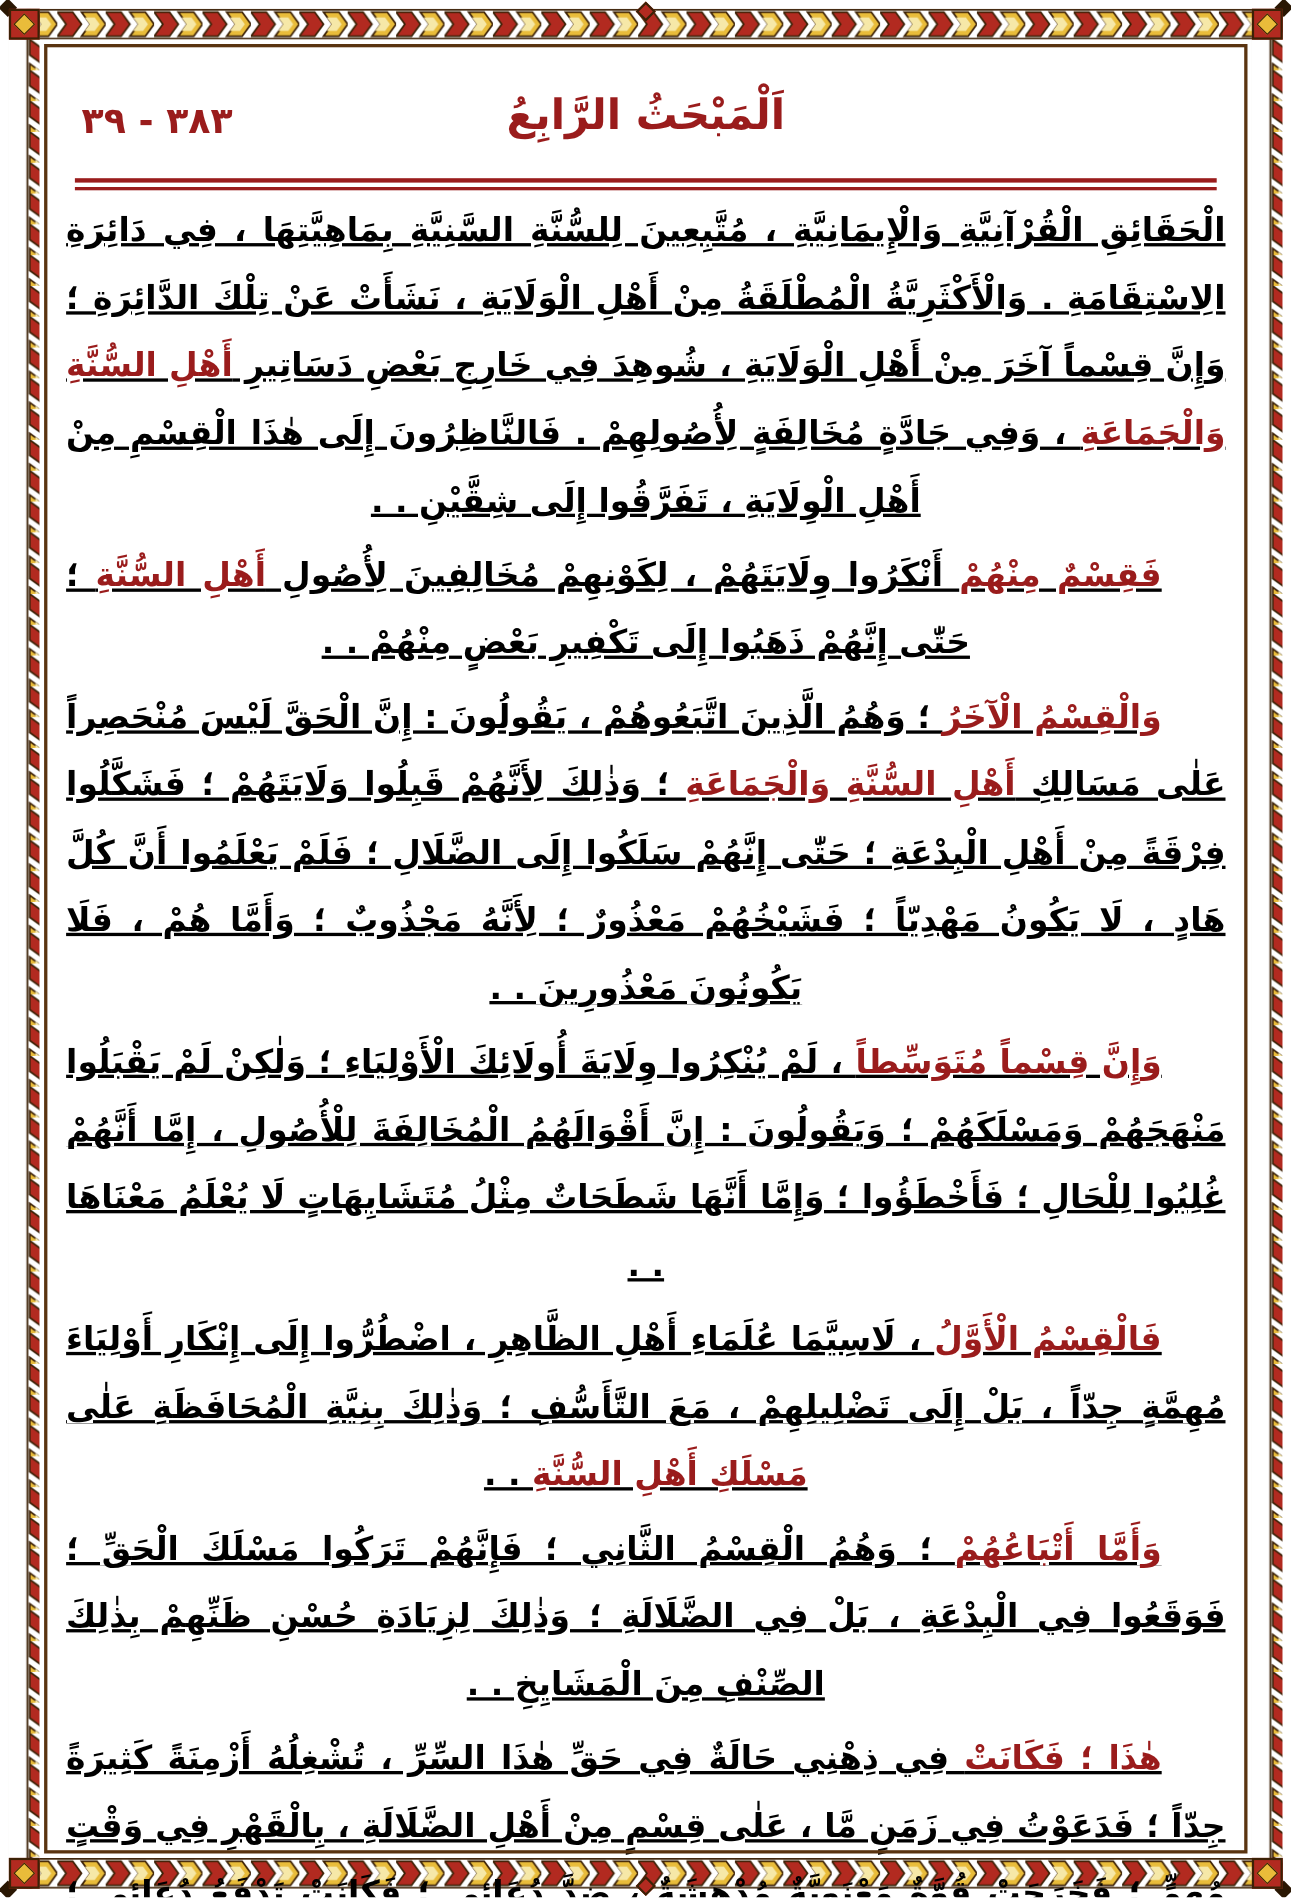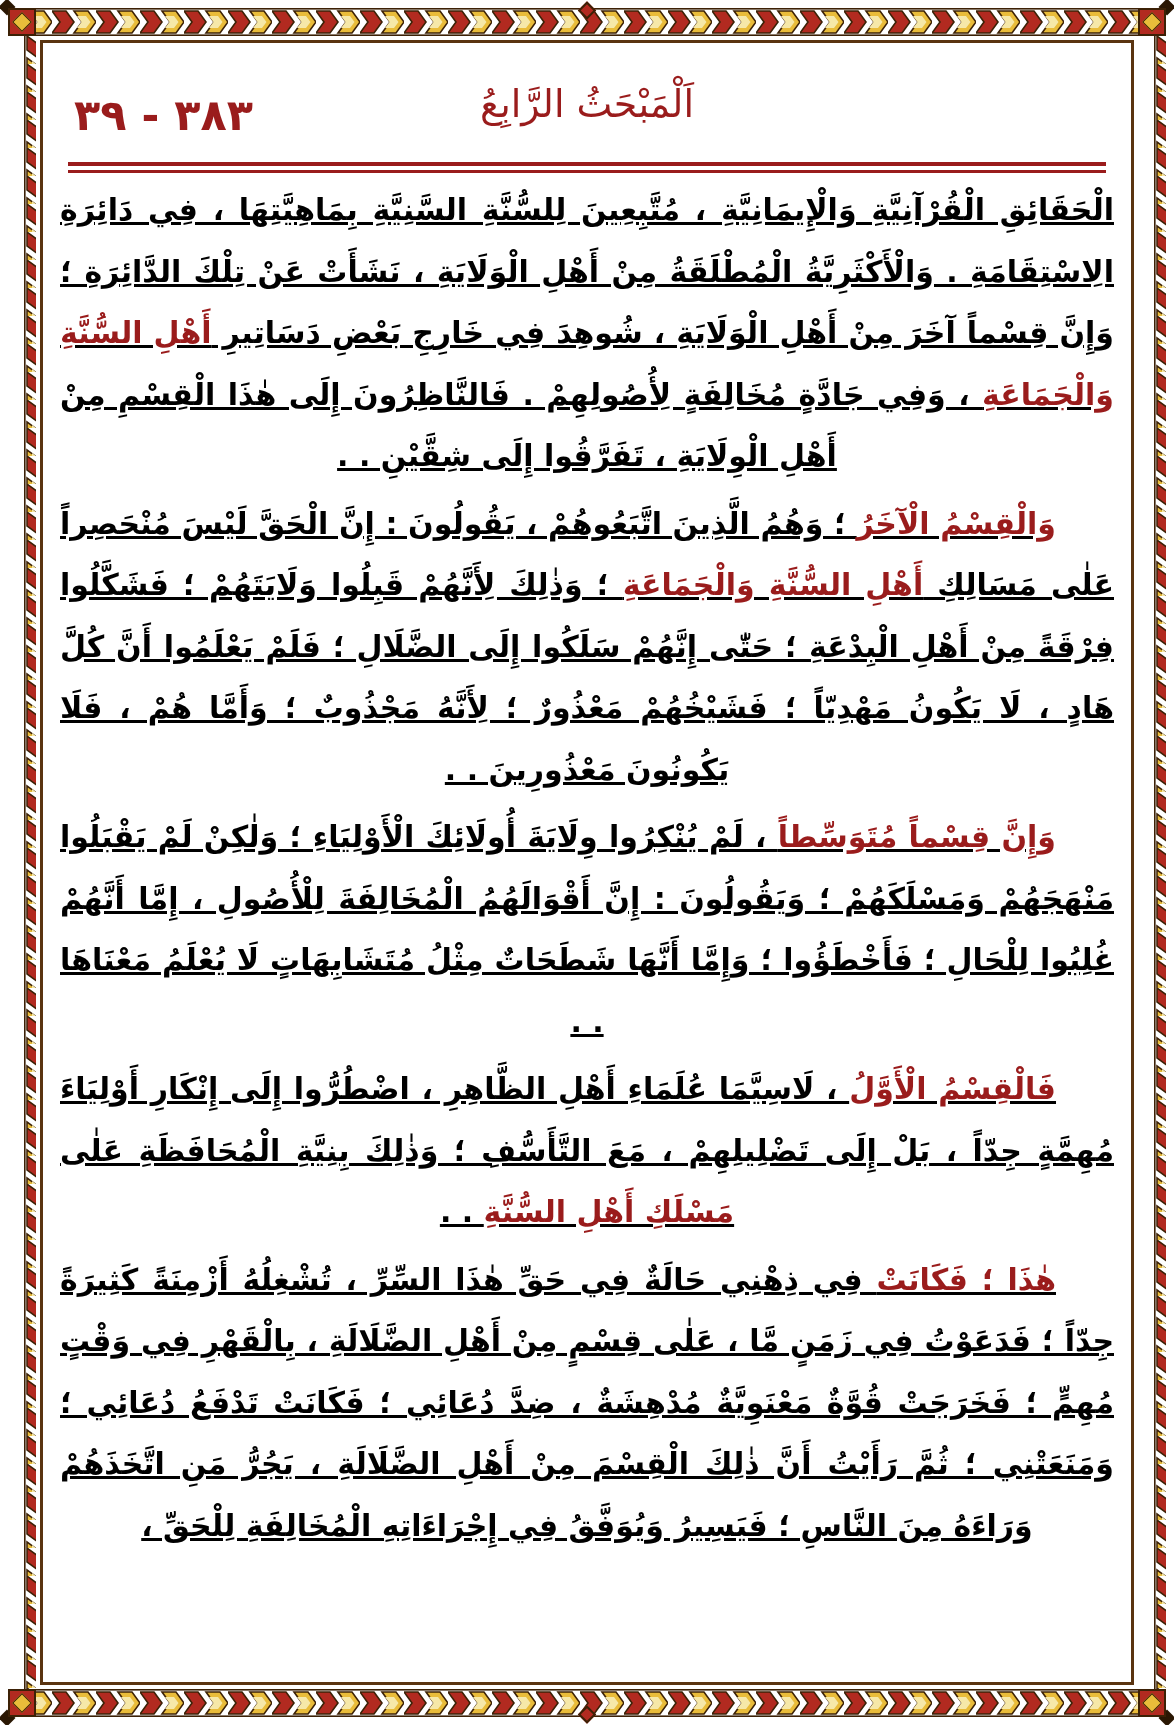--- a/index.html
+++ b/index.html
@@ -52,25 +52,25 @@
     position:absolute;inset:40px;border:3px solid var(--b-inner);z-index:1;
   }
   
   .content{
     position:absolute;top:56px;right:60px;left:60px;bottom:48px;
     direction:rtl;
   }
   .header{position:relative;height:96px;}
   .page-num{
     position:absolute;left:14px;top:34px;
-    color:var(--accent);font-weight:bold;font-size:43px;
+    color:var(--accent);font-weight:bold;font-size:33px;
     letter-spacing:2px;white-space:nowrap;
   }
   .doc-title{
-    text-align:center;color:var(--accent);font-weight:normal;
+    text-align:center;color:var(--accent);font-weight:bold;
     font-size:38px;padding-top:26px;margin:0;
   }
   .double-rule{
     height:4px;margin:10px 8px 0 8px;
     border-top:4px solid var(--accent);
     border-bottom:3px solid var(--accent);
   }
   .body-text{
     margin-top:6px;
     color:var(--ink);
@@ -170,19 +170,21 @@
   <div class="inner-frame"></div>
 
   <div class="content">
     <div class="header">
       <span class="page-num" dir="ltr">٣٨٣ - ٣٩</span>
       <h1 class="doc-title">اَلْمَبْحَثُ الرَّابِعُ</h1>
     </div>
     <div class="double-rule"></div>
     <div class="body-text">
         <p><span>الْحَقَائِقِ الْقُرْآنِيَّةِ وَالْإِيمَانِيَّةِ ، مُتَّبِعِينَ لِلسُّنَّةِ السَّنِيَّةِ بِمَاهِيَّتِهَا ، فِي دَائِرَةِ الِاسْتِقَامَةِ . وَالْأَكْثَرِيَّةُ الْمُطْلَقَةُ مِنْ أَهْلِ الْوَلَايَةِ ، نَشَأَتْ عَنْ تِلْكَ الدَّائِرَةِ ؛ وَإِنَّ قِسْماً آخَرَ مِنْ أَهْلِ الْوَلَايَةِ ، شُوهِدَ فِي خَارِجِ بَعْضِ دَسَاتِيرِ </span><span class="red">أَهْلِ السُّنَّةِ وَالْجَمَاعَةِ</span><span> ، وَفِي جَادَّةٍ مُخَالِفَةٍ لِأُصُولِهِمْ . فَالنَّاظِرُونَ إِلَى هٰذَا الْقِسْمِ مِنْ أَهْلِ الْوِلَايَةِ ، تَفَرَّقُوا إِلَى شِقَّيْنِ . .</span></p>
+        <p class="indent"><span class="red">فَقِسْمٌ مِنْهُمْ</span><span> أَنْكَرُوا وِلَايَتَهُمْ ، لِكَوْنِهِمْ مُخَالِفِينَ لِأُصُولِ </span><span class="red">أَهْلِ السُّنَّةِ</span><span> ؛ حَتّٰى إِنَّهُمْ ذَهَبُوا إِلَى تَكْفِيرِ بَعْضٍ مِنْهُمْ . .</span></p>
         <p class="indent"><span class="red">وَالْقِسْمُ الْآخَرُ</span><span> ؛ وَهُمُ الَّذِينَ اتَّبَعُوهُمْ ، يَقُولُونَ : إِنَّ الْحَقَّ لَيْسَ مُنْحَصِراً عَلٰى مَسَالِكِ </span><span class="red">أَهْلِ السُّنَّةِ وَالْجَمَاعَةِ</span><span> ؛ وَذٰلِكَ لِأَنَّهُمْ قَبِلُوا وَلَايَتَهُمْ ؛ فَشَكَّلُوا فِرْقَةً مِنْ أَهْلِ الْبِدْعَةِ ؛ حَتّٰى إِنَّهُمْ سَلَكُوا إِلَى الضَّلَالِ ؛ فَلَمْ يَعْلَمُوا أَنَّ كُلَّ هَادٍ ، لَا يَكُونُ مَهْدِيّاً ؛ فَشَيْخُهُمْ مَعْذُورٌ ؛ لِأَنَّهُ مَجْذُوبٌ ؛ وَأَمَّا هُمْ ، فَلَا يَكُونُونَ مَعْذُورِينَ . .</span></p>
         <p class="indent"><span class="red">وَإِنَّ قِسْماً مُتَوَسِّطاً</span><span> ، لَمْ يُنْكِرُوا وِلَايَةَ أُولَائِكَ الْأَوْلِيَاءِ ؛ وَلٰكِنْ لَمْ يَقْبَلُوا مَنْهَجَهُمْ وَمَسْلَكَهُمْ ؛ وَيَقُولُونَ : إِنَّ أَقْوَالَهُمُ الْمُخَالِفَةَ لِلْأُصُولِ ، إِمَّا أَنَّهُمْ غُلِبُوا لِلْحَالِ ؛ فَأَخْطَؤُوا ؛ وَإِمَّا أَنَّهَا شَطَحَاتٌ مِثْلُ مُتَشَابِهَاتٍ لَا يُعْلَمُ مَعْنَاهَا . .</span></p>
         <p class="indent"><span class="red">فَالْقِسْمُ الْأَوَّلُ</span><span> ، لَاسِيَّمَا عُلَمَاءِ أَهْلِ الظَّاهِرِ ، اضْطُرُّوا إِلَى إِنْكَارِ أَوْلِيَاءَ مُهِمَّةٍ جِدّاً ، بَلْ إِلَى تَضْلِيلِهِمْ ، مَعَ التَّأَسُّفِ ؛ وَذٰلِكَ بِنِيَّةِ الْمُحَافَظَةِ عَلٰى </span><span class="red">مَسْلَكِ أَهْلِ السُّنَّةِ</span><span> . .</span></p>
+        <p class="indent"><span class="red">وَأَمَّا أَتْبَاعُهُمْ</span><span> ؛ وَهُمُ الْقِسْمُ الثَّانِي ؛ فَإِنَّهُمْ تَرَكُوا مَسْلَكَ الْحَقِّ ؛ فَوَقَعُوا فِي الْبِدْعَةِ ، بَلْ فِي الضَّلَالَةِ ؛ وَذٰلِكَ لِزِيَادَةِ حُسْنِ ظَنِّهِمْ بِذٰلِكَ الصِّنْفِ مِنَ الْمَشَايِخِ . .</span></p>
         <p class="indent"><span class="red">هٰذَا ؛ فَكَانَتْ</span><span> فِي ذِهْنِي حَالَةٌ فِي حَقِّ هٰذَا السِّرِّ ، تُشْغِلُهُ أَزْمِنَةً كَثِيرَةً جِدّاً ؛ فَدَعَوْتُ فِي زَمَنٍ مَّا ، عَلٰى قِسْمٍ مِنْ أَهْلِ الضَّلَالَةِ ، بِالْقَهْرِ فِي وَقْتٍ مُهِمٍّ ؛ فَخَرَجَتْ قُوَّةٌ مَعْنَوِيَّةٌ مُدْهِشَةٌ ، ضِدَّ دُعَائِي ؛ فَكَانَتْ تَدْفَعُ دُعَائِي ؛ وَمَنَعَتْنِي ؛ ثُمَّ رَأَيْتُ أَنَّ ذٰلِكَ الْقِسْمَ مِنْ أَهْلِ الضَّلَالَةِ ، يَجُرُّ مَنِ اتَّخَذَهُمْ وَرَاءَهُ مِنَ النَّاسِ ؛ فَيَسِيرُ وَيُوَفَّقُ فِي إِجْرَاءَاتِهِ الْمُخَالِفَةِ لِلْحَقِّ ،</span></p>
       </div>
   </div>
 </div>
 
 </body></html>

